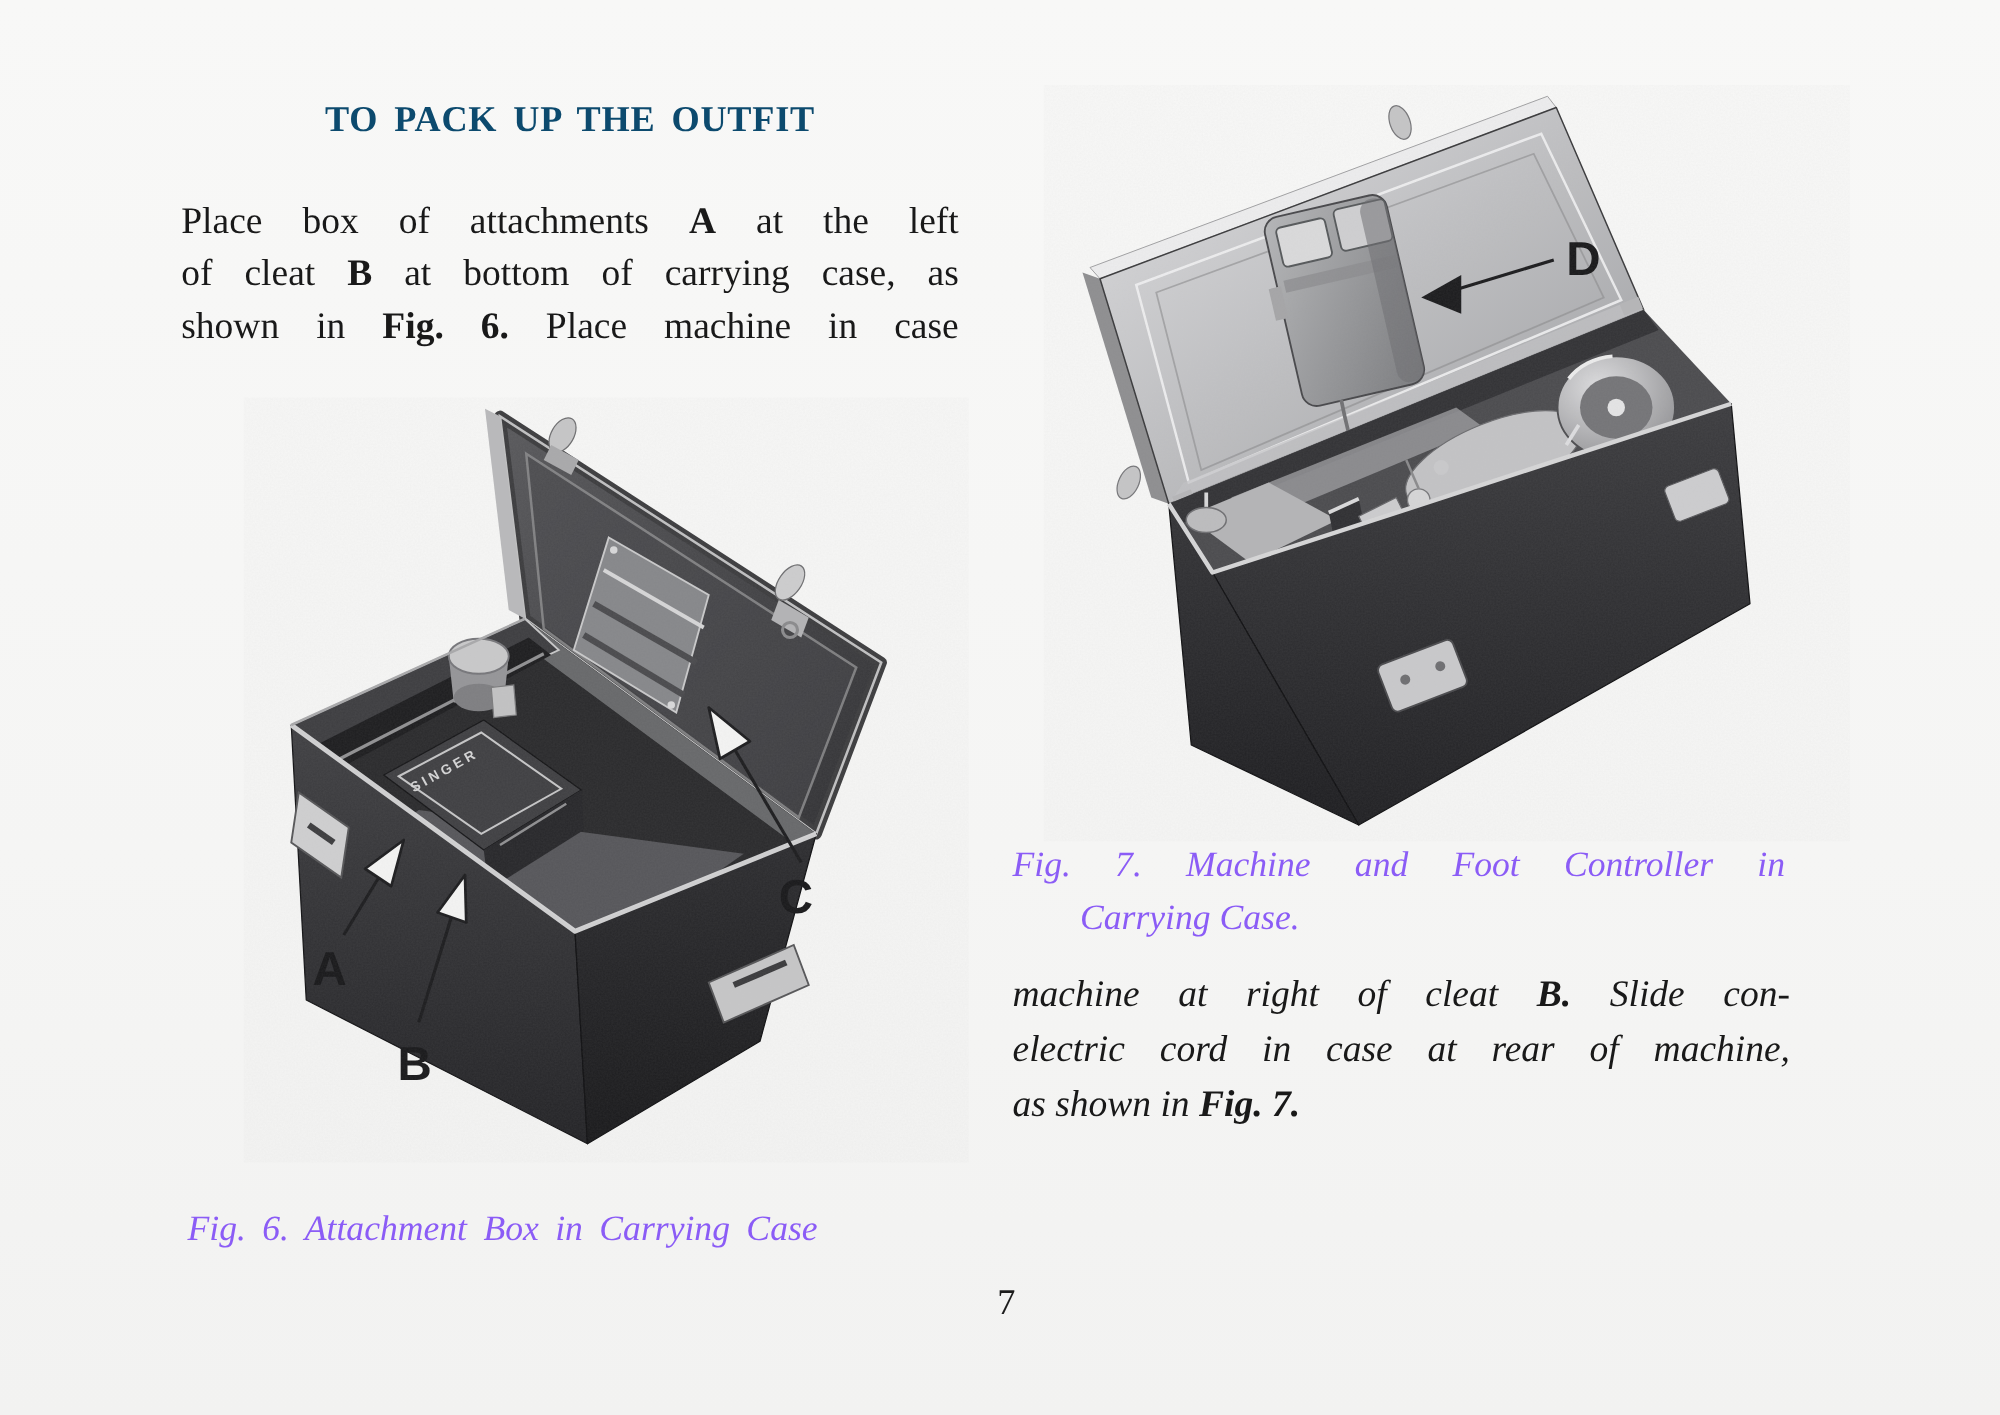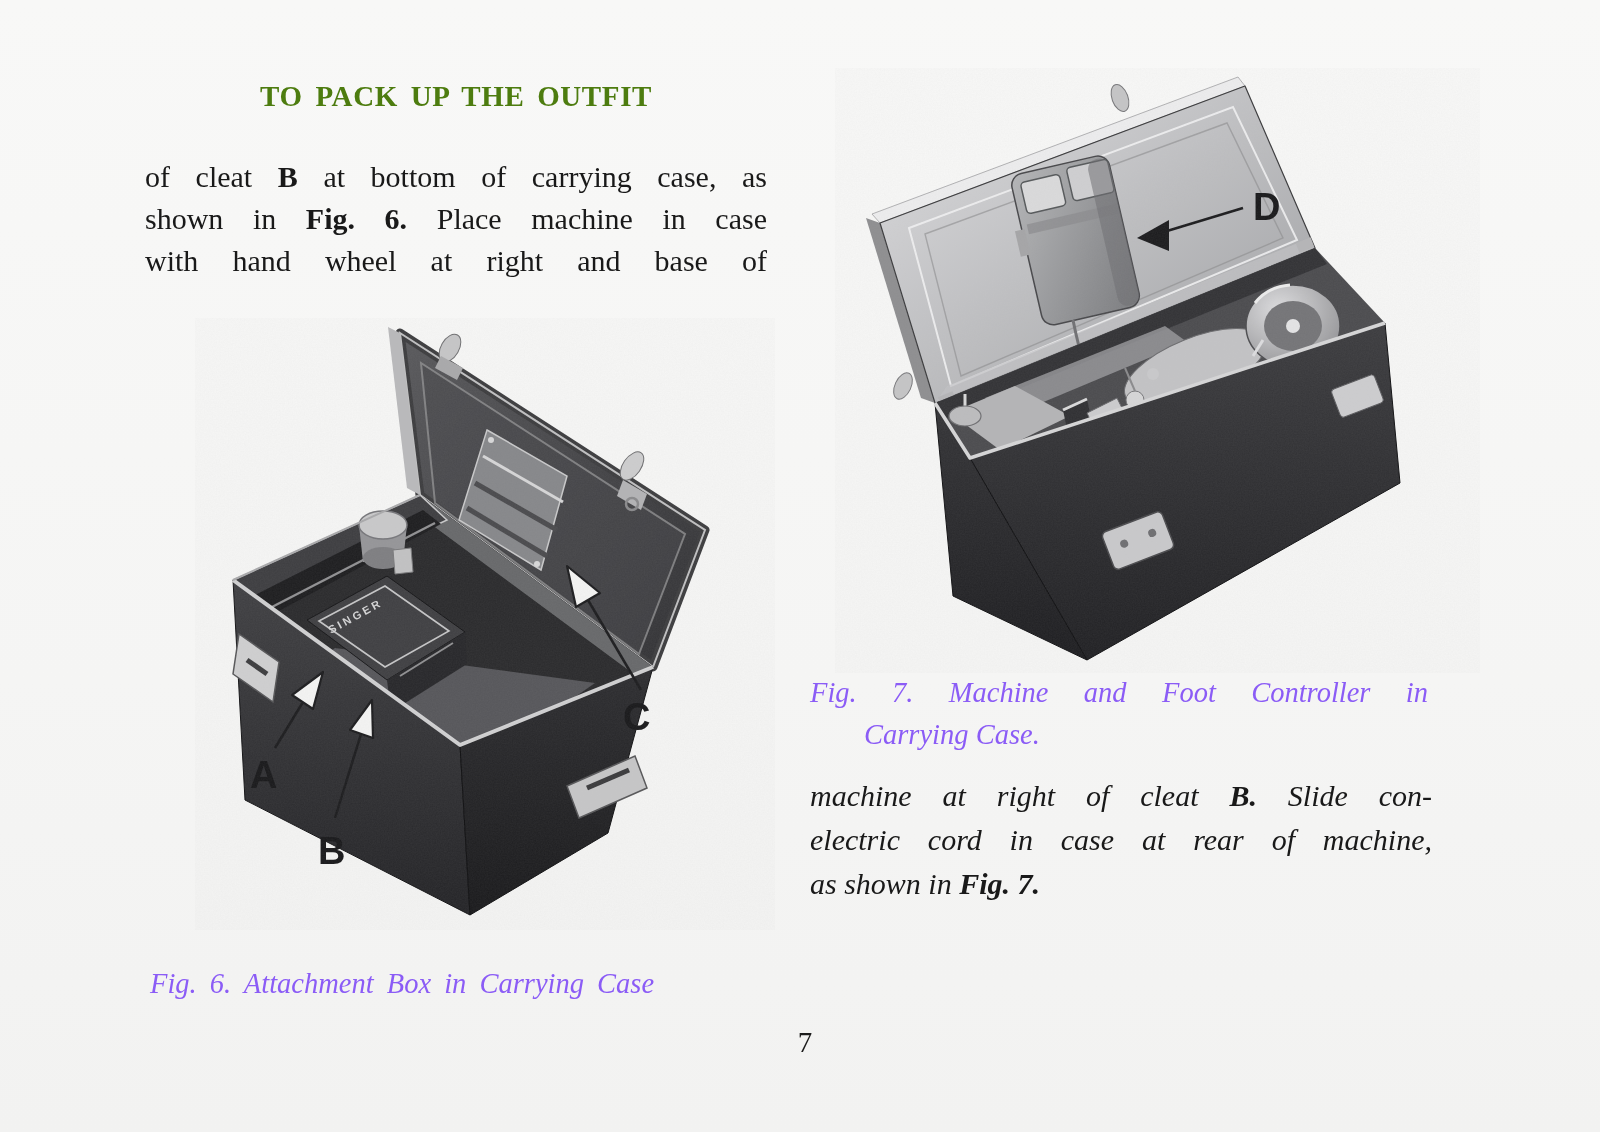--- a/index.html
+++ b/index.html
@@ -4,21 +4,21 @@
 <style>
   html,body{margin:0;padding:0;}
   body{
     width:1600px;height:1132px;position:relative;overflow:hidden;
     background:linear-gradient(180deg,#f8f8f7 0%,#f5f5f4 60%,#f2f2f1 100%);
     font-family:"Liberation Serif", serif;color:#1a1a1a;
   }
   .abs{position:absolute;}
   .heading{
     left:145px;top:80px;width:622px;text-align:center;
-    font-size:29px;font-weight:bold;letter-spacing:.6px;word-spacing:5px;color:#4d7c0f;
+    font-size:29px;font-weight:bold;letter-spacing:.6px;word-spacing:5px;color:#0c4a6e;
   }
   .para{font-size:30px;color:#191919;}
   .para .line{height:42px;}
   .para-left{left:145px;top:160px;width:622px;}
   .para-right{left:810px;top:779px;width:622px;}
   .para-right .line{height:44px;font-style:italic;}
   .jl{text-align:justify;text-align-last:justify;}
   .seg-b{font-weight:bold;}
   .caption{font-style:italic;font-size:28.5px;color:#8b5cf6;}
   .cap6{left:150px;top:968px;width:600px;word-spacing:6px;}
@@ -28,23 +28,23 @@
   svg{display:block;}
   svg text.fig-label{font-family:"Liberation Sans", sans-serif;font-weight:bold;fill:#18181a;}
   svg text.brand{font-family:"Liberation Sans", sans-serif;fill:#d4d4d5;letter-spacing:3px;font-size:11px;font-weight:bold;}
 </style>
 </head>
 <body>
 
 <div class="abs heading">TO PACK UP THE OUTFIT</div>
 
 <div class="abs para para-left">
+  <div class="line jl"><span>Place box of attachments </span><span class="seg-b">A</span><span> at the left</span></div>
   <div class="line jl"><span>of cleat </span><span class="seg-b">B</span><span> at bottom of carrying case, as</span></div>
   <div class="line jl"><span>shown in </span><span class="seg-b">Fig. 6.</span><span> Place machine in case</span></div>
-  <div class="line jl"><span>with hand wheel at right and base of</span></div>
 </div>
 
 <svg class="abs" style="left:195px;top:318px;" width="580" height="612" viewBox="0 0 580 612">
   <defs>
     <linearGradient id="g6lid" x1="0" y1="0" x2="1" y2="1">
       <stop offset="0" stop-color="#59595c"></stop>
         <stop offset="1" stop-color="#303033"></stop>
     </linearGradient>
     <linearGradient id="g6f1" x1="0" y1="0" x2="0" y2="1">
       <stop offset="0" stop-color="#404043"></stop>

